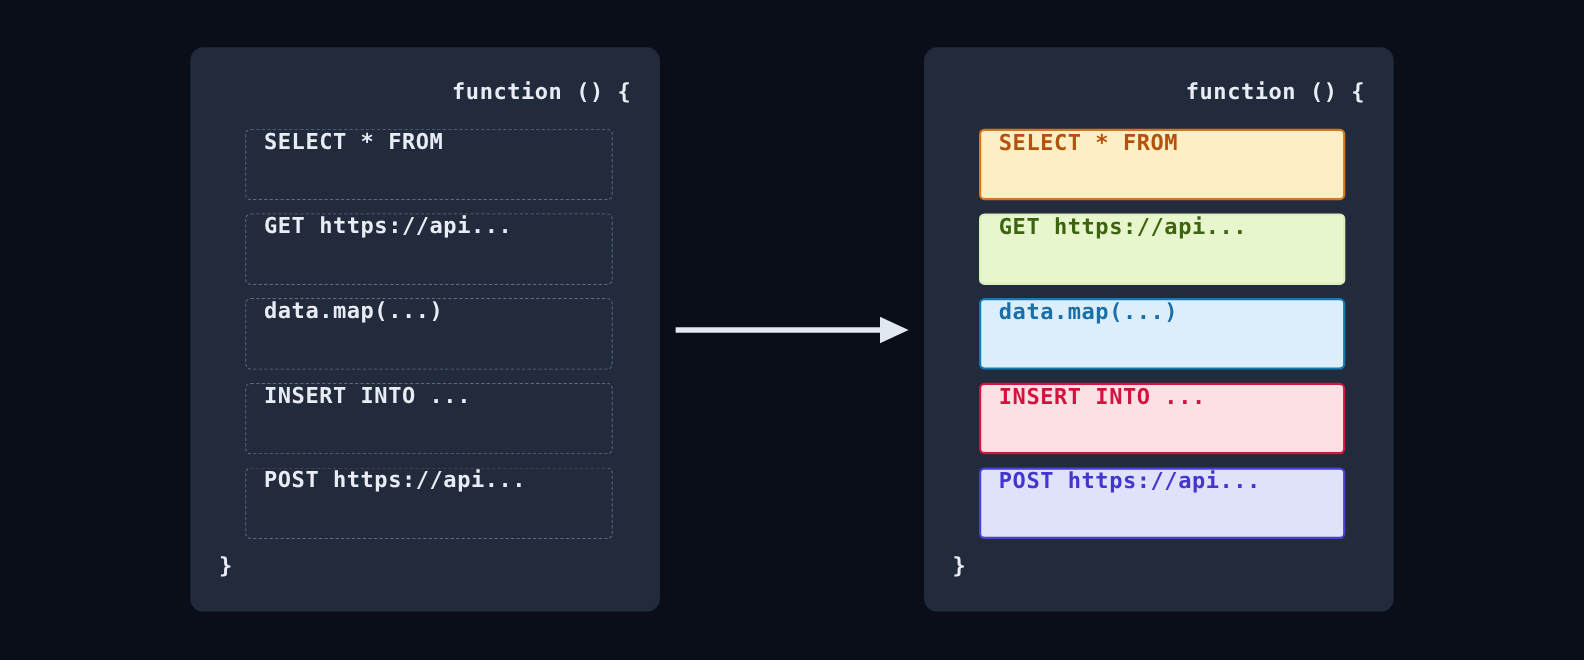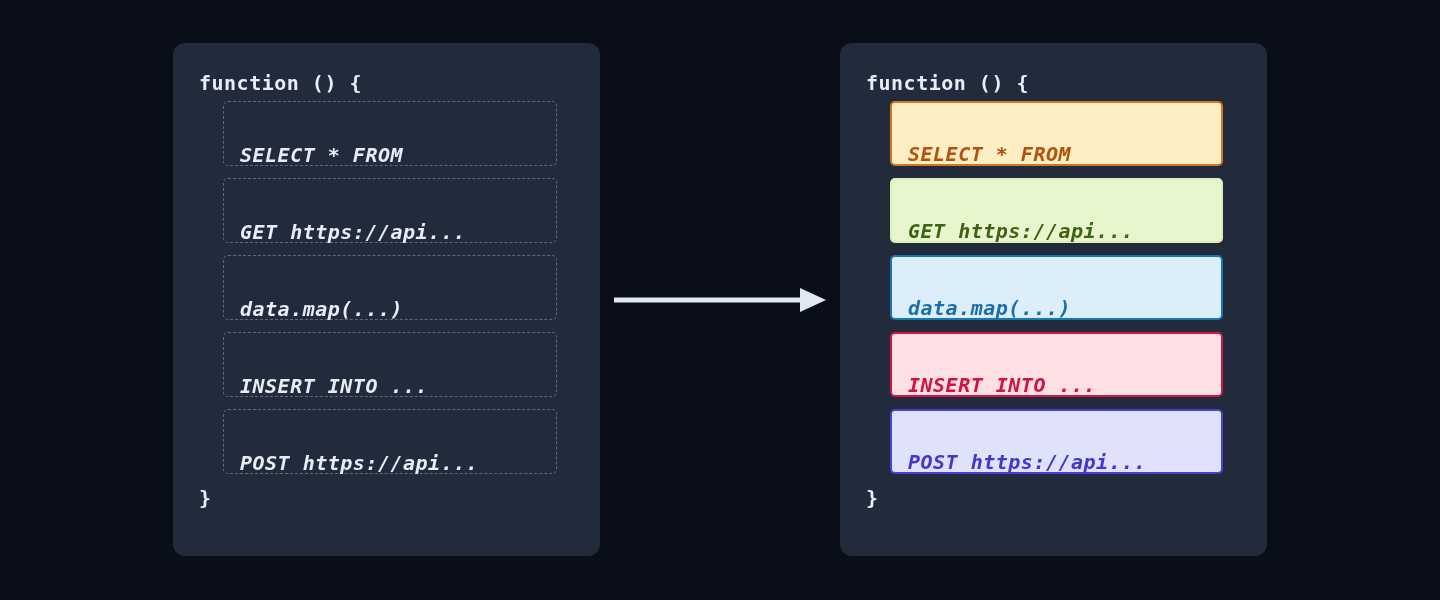--- a/index.html
+++ b/index.html
@@ -36,38 +36,37 @@
 
   .code-line {
     font-family: "DejaVu Sans Mono", "Liberation Mono", monospace;
     font-size: 20px;
     font-weight: bold;
     color: #e8ecf4;
     letter-spacing: 0.5px;
     line-height: 1;
     white-space: pre;
   }
-  .code-line.open  { margin: 0 0 8px 0; }
+  .code-line.open  { margin: 0 0 24px 0; text-align: right; }
   .code-line.close { margin: 14px 0 0 0; }
 
   .stmt-list {
     margin-left: 24px;
   }
 
   
   .stmt {
     box-sizing: border-box;
     height: 65px;
     border-radius: 5px;
     display: flex;
-    align-items: flex-end;
+    align-items: flex-start;
     padding-left: 16px;
     margin-bottom: 12px;
     white-space: pre;
-    font-style: italic;
   }
   .stmt:last-child { margin-bottom: 0; }
 
   .stmt-text {
     font-family: "DejaVu Sans Mono", "Liberation Mono", monospace;
     font-size: 20px;
     font-weight: bold;
     letter-spacing: 0.5px;
     line-height: 1;
     white-space: pre;

